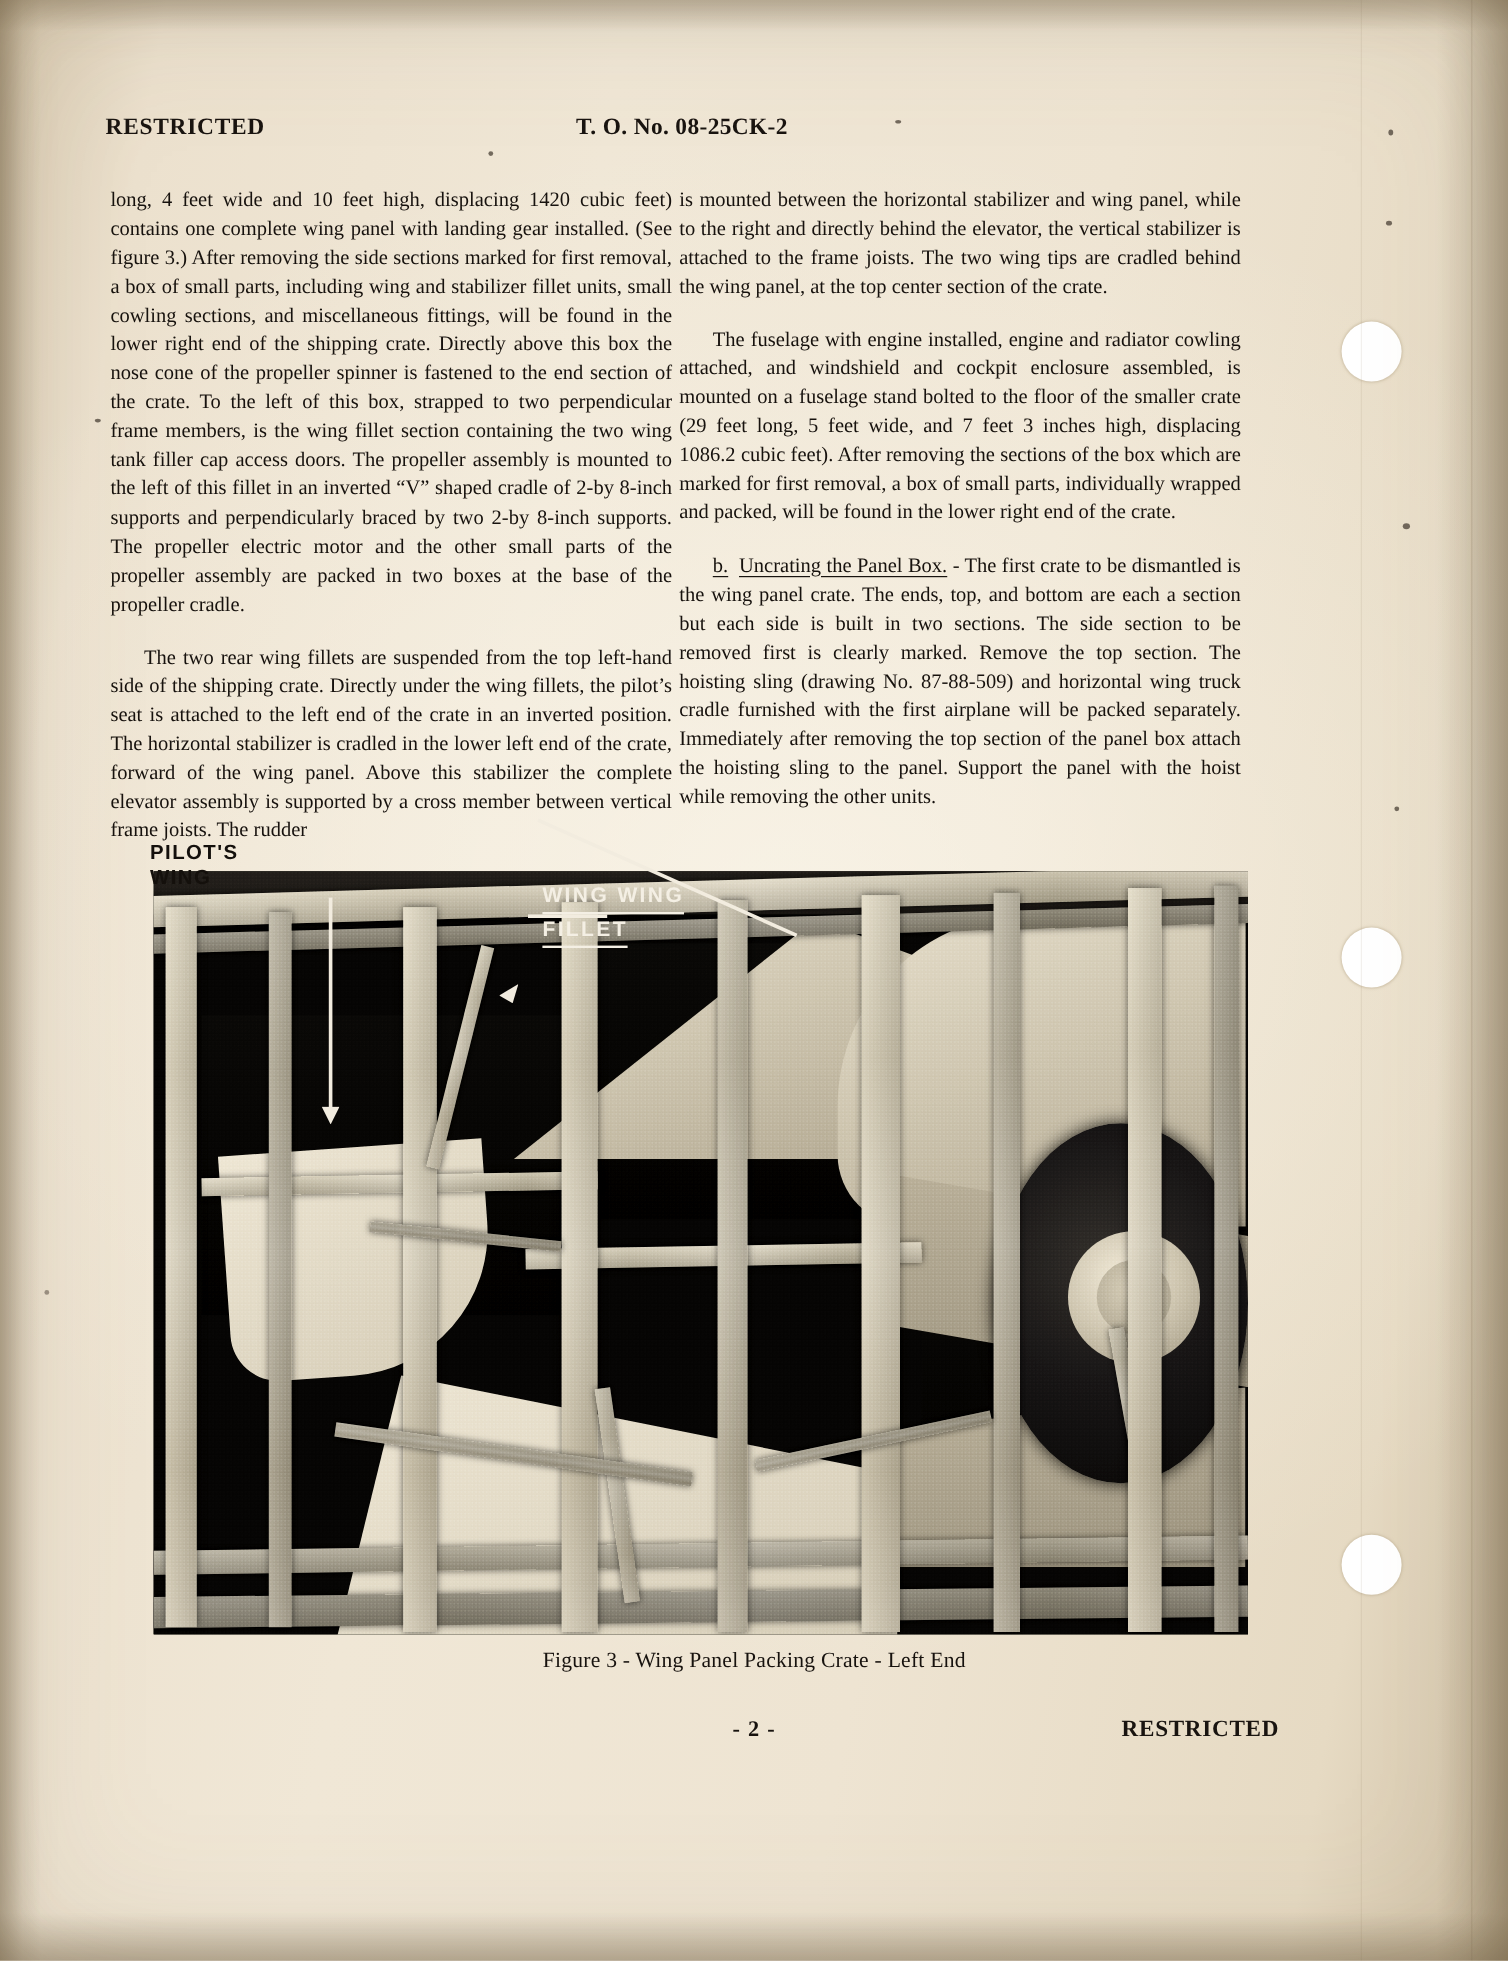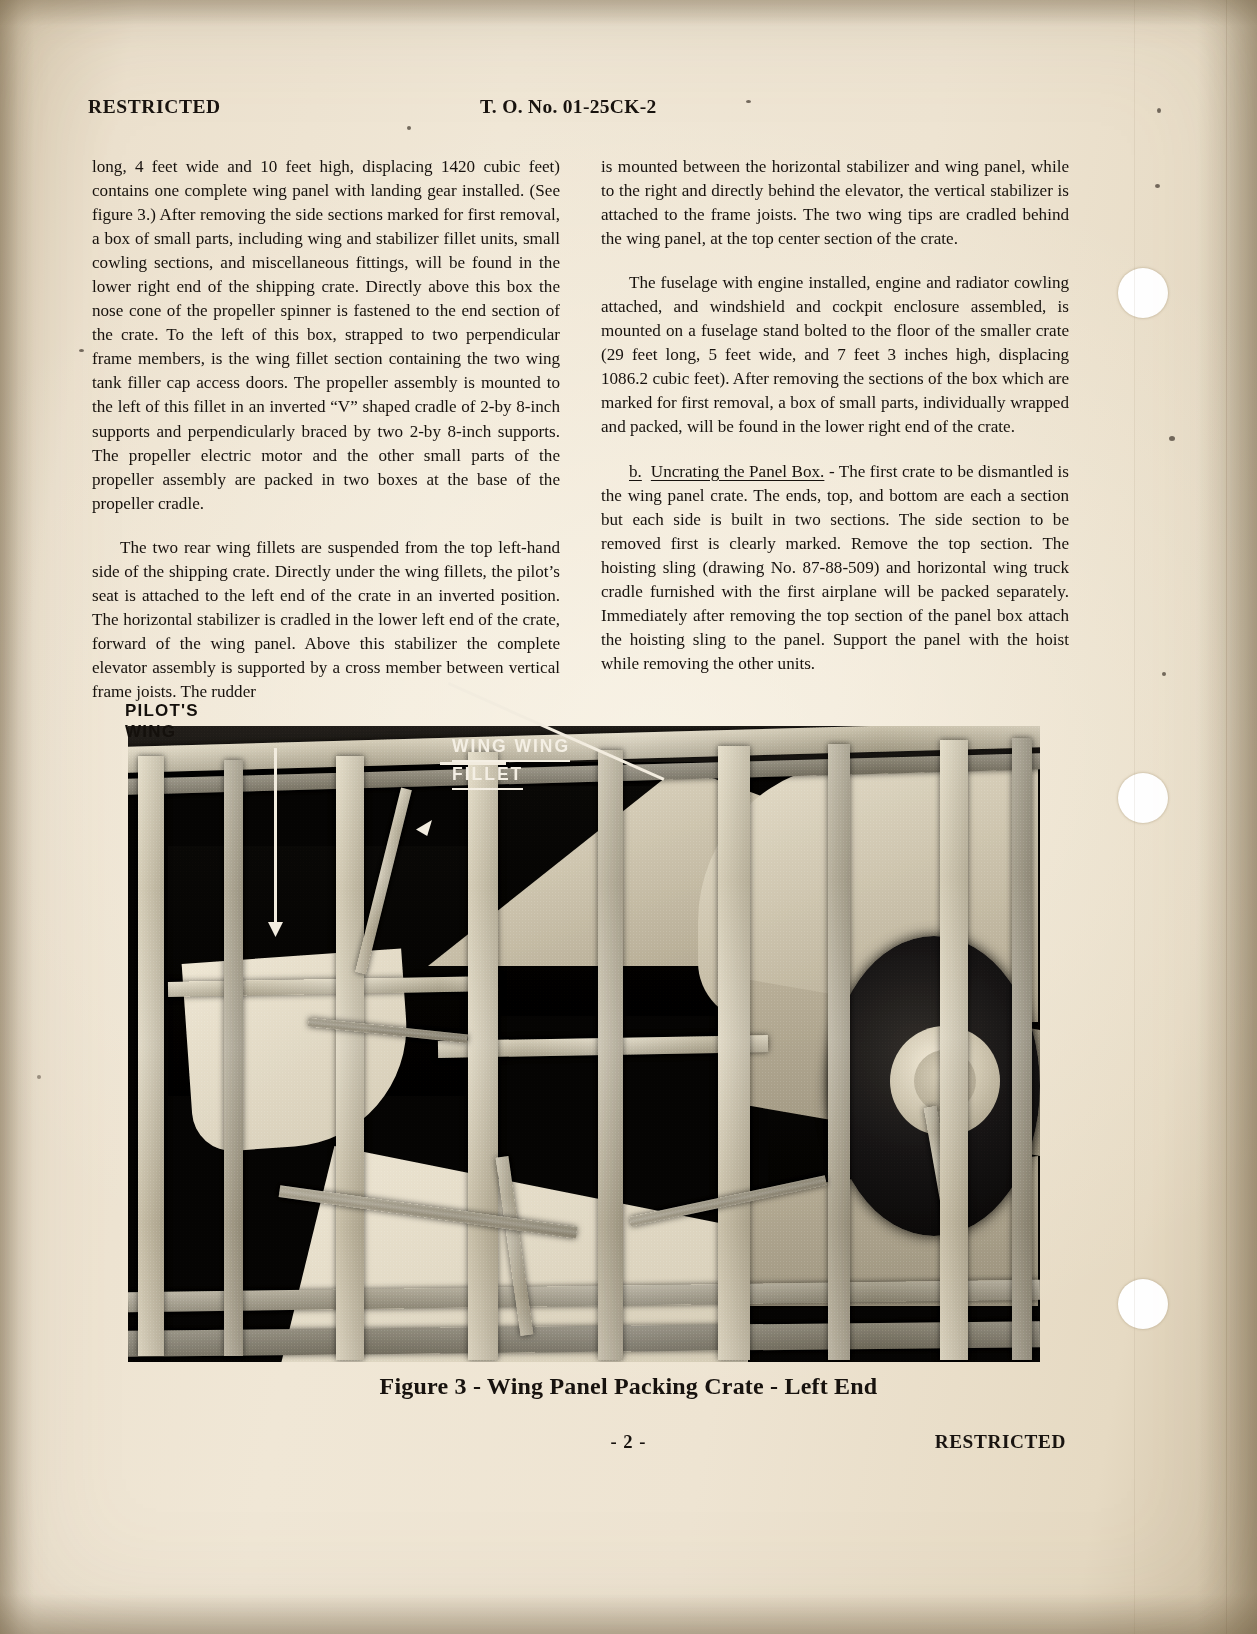--- a/index.html
+++ b/index.html
@@ -117,21 +117,21 @@
     top: 155px;
     width: 468px;
     font-size: 17.1px;
     line-height: 24.05px;
     color: #17120e;
     text-align: justify;
     text-justify: inter-word;
     hyphens: none;
   }
   .col-left  { left: 92px; }
-  .col-right { left: 601px; }
+  .col-right { left: 566px; }
 
   .col p {
     margin: 0 0 20px 0;
   }
   .col p.cont { text-indent: 0; }
   .col p.ind  { text-indent: 28px; }
   .col p:last-child { margin-bottom: 0; }
 
   .u { text-decoration: underline; text-underline-offset: 2.5px; }
 
@@ -259,22 +259,22 @@
     background: #f2ecdf;
     pointer-events: none;
   }
 
   
   .caption {
     position: absolute;
     left: 0; right: 0;
     top: 1373px;
     text-align: center;
-    font-size: 24px;
-    font-weight: bold;
+    font-size: 18px;
+    font-weight: normal;
     color: #17120e;
     letter-spacing: 0.2px;
   }
   .folio {
     position: absolute;
     left: 0; right: 0;
     top: 1431px;
     height: 26px;
   }
   .folio-num {
@@ -297,21 +297,21 @@
     color: #191410;
   }
 </style>
 </head>
 <body>
 
 <div class="page">
 
   <div class="running-head">
     <div class="rh-left">RESTRICTED</div>
-    <div class="rh-center">T. O. No. 01-25CK-2</div>
+    <div class="rh-center">T. O. No. 08-25CK-2</div>
   </div>
 
   <div class="col col-left">
     <p class="cont">long, 4 feet wide and 10 feet high, displacing 1420 cubic feet) contains one complete wing panel with landing gear installed. (See figure 3.) After removing the side sections marked for first removal, a box of small parts, including wing and stabilizer fillet units, small cowling sections, and miscellaneous fittings, will be found in the lower right end of the shipping crate. Directly above this box the nose cone of the propeller spinner is fastened to the end section of the crate. To the left of this box, strapped to two perpendicular frame members, is the wing fillet section containing the two wing tank filler cap access doors. The propeller assembly is mounted to the left of this fillet in an inverted “V” shaped cradle of 2-by 8-inch supports and perpendicularly braced by two 2-by 8-inch supports. The propeller electric motor and the other small parts of the propeller assembly are packed in two boxes at the base of the propeller cradle.</p>
     <p class="ind">The two rear wing fillets are suspended from the top left-hand side of the shipping crate. Directly under the wing fillets, the pilot’s seat is attached to the left end of the crate in an inverted position. The horizontal stabilizer is cradled in the lower left end of the crate, forward of the wing panel. Above this stabilizer the complete elevator assembly is supported by a cross member between vertical frame joists. The rudder</p>
   </div>
 
   <div class="col col-right">
     <p class="cont">is mounted between the horizontal stabilizer and wing panel, while to the right and directly behind the elevator, the vertical stabilizer is attached to the frame joists. The two wing tips are cradled behind the wing panel, at the top center section of the crate.</p>
     <p class="ind">The fuselage with engine installed, engine and radiator cowling attached, and windshield and cockpit enclosure assembled, is mounted on a fuselage stand bolted to the floor of the smaller crate (29 feet long, 5 feet wide, and 7 feet 3 inches high, displacing 1086.2 cubic feet). After removing the sections of the box which are marked for first removal, a box of small parts, individually wrapped and packed, will be found in the lower right end of the crate.</p>

